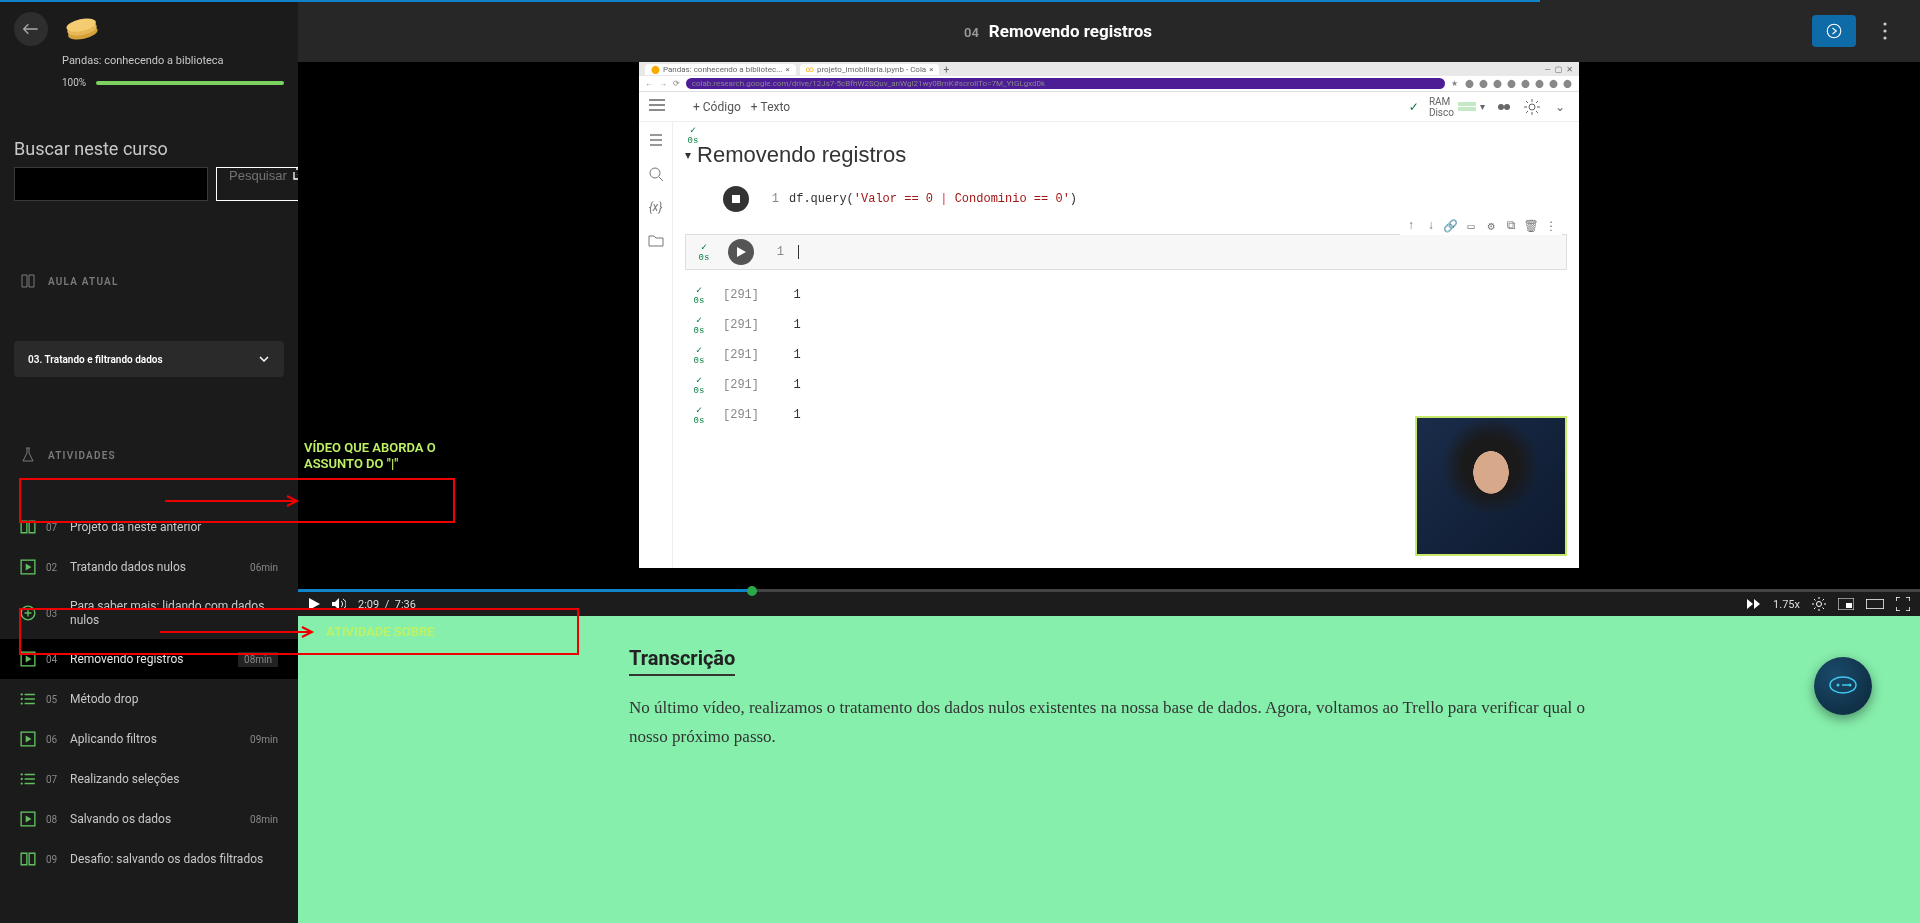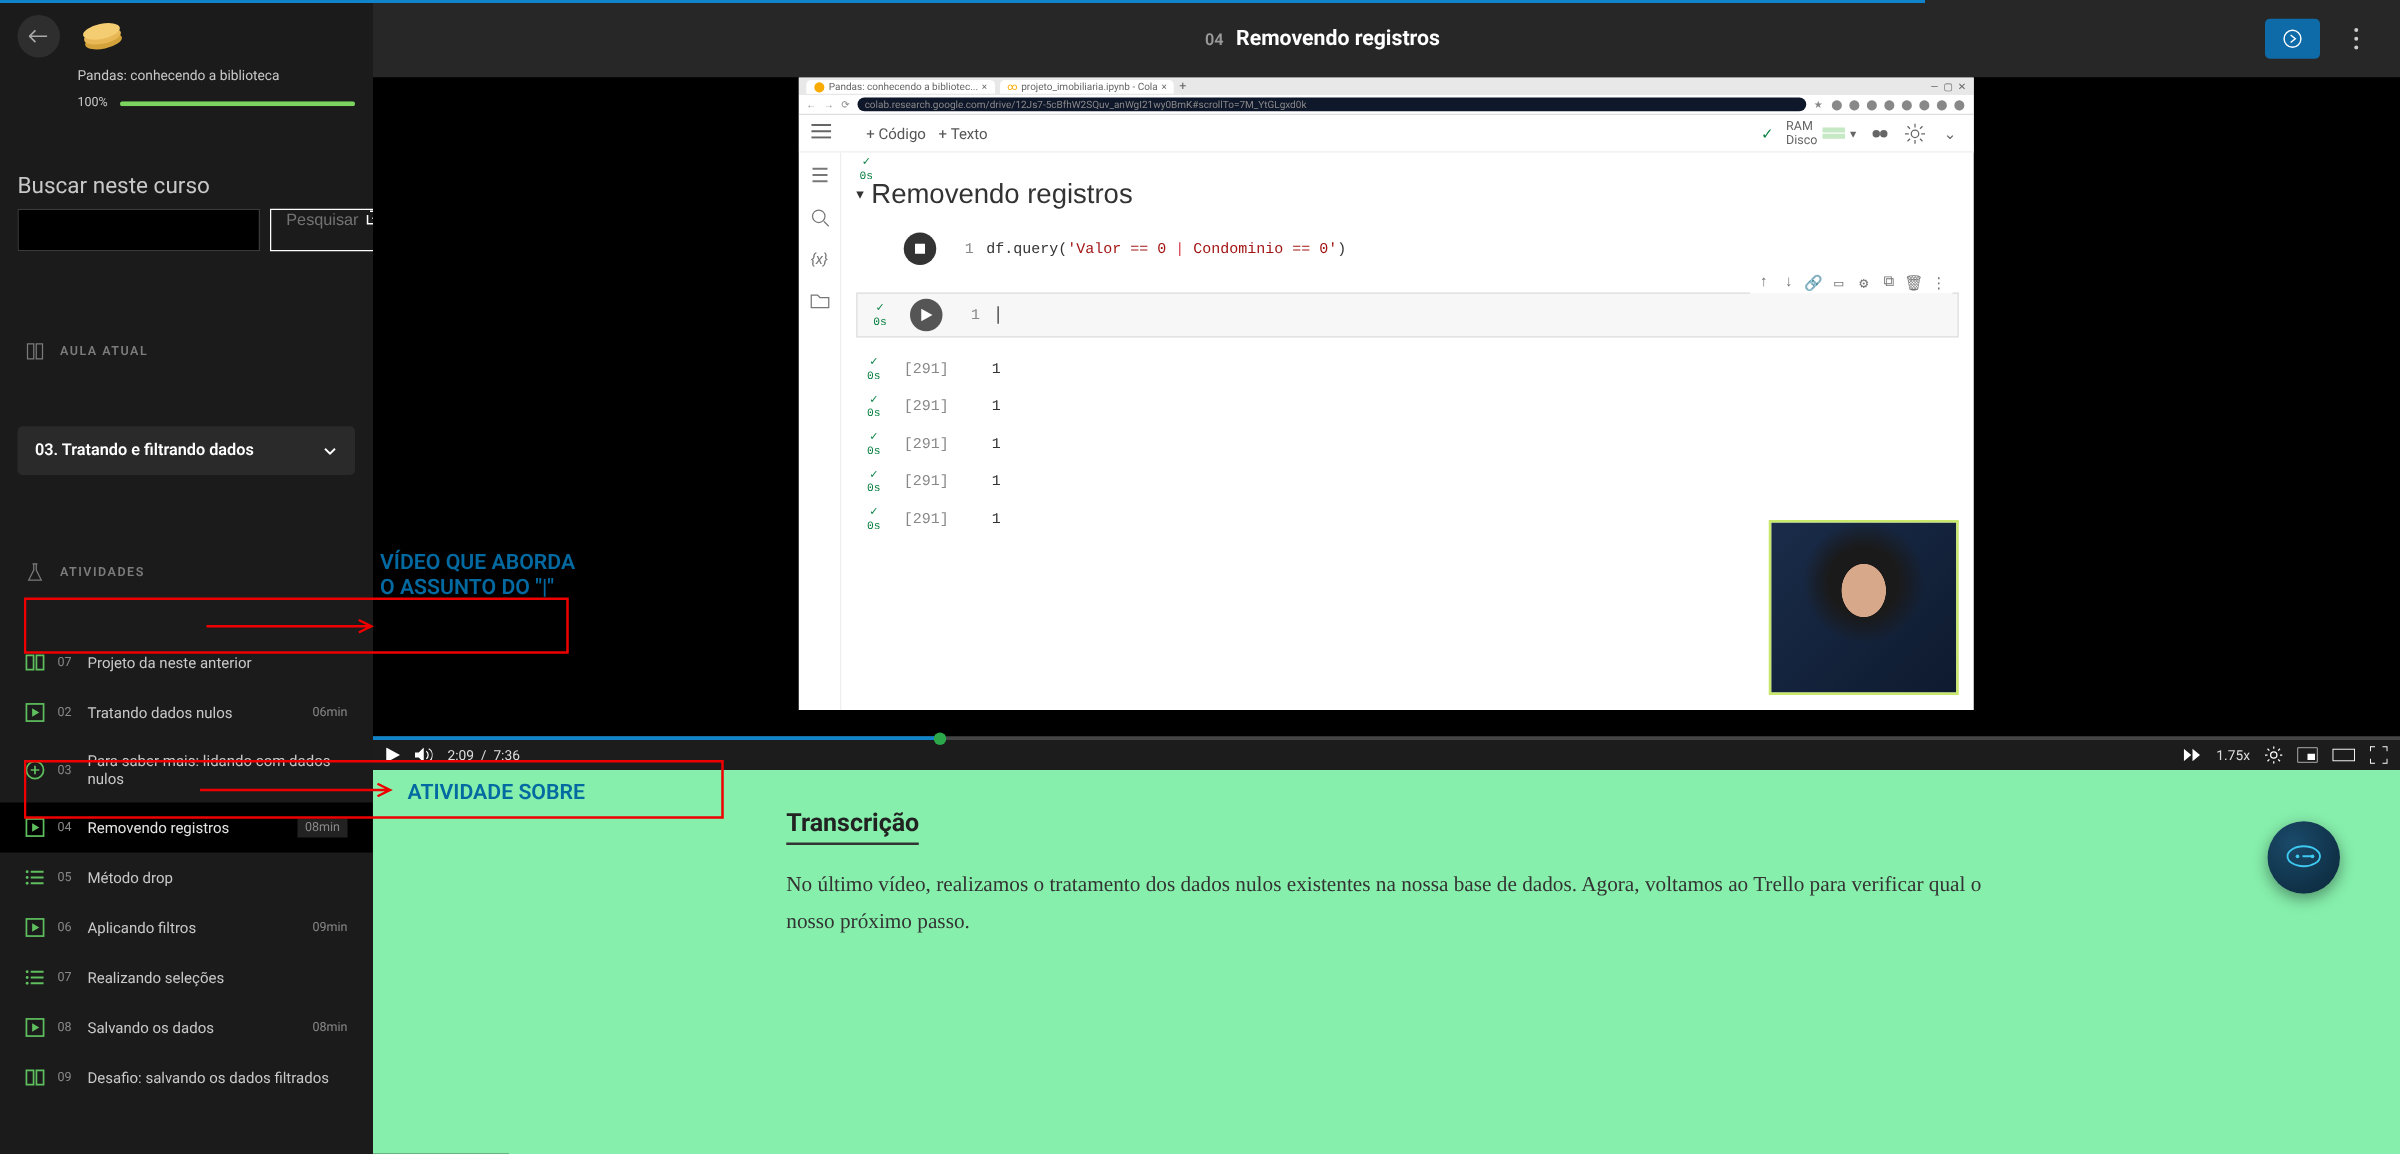--- a/index.html
+++ b/index.html
@@ -23,21 +23,21 @@
 .search-label { color: #c8c8c8; font-size: 18px; margin-bottom: 8px; }
 .search-row { display: flex; gap: 8px; }
 .search-input { flex: 1; background: #000; border: 1px solid #3a3a3a; height: 34px; color: #fff; padding: 0 8px; font-size: 13px; }
 .search-btn { background: transparent; border: 1px solid #fff; color: #737373; padding: 0 12px; height: 34px; font-size: 13px; cursor: pointer; display: inline-flex; align-items: flex-start; gap: 6px; }
 .search-btn svg { width: 12px; height: 12px; }
 
 .section-label-row { display: flex; align-items: center; gap: 12px; padding: 16px 20px 4px; color: #7b7b7b; font-size: 10px; letter-spacing: 1.2px; font-weight: 600; }
 .section-label-row svg { width: 16px; height: 16px; }
 
 .lesson-dd { margin: 8px 14px 14px; background: #2a2a2a; border-radius: 4px; padding: 12px 14px; display: flex; align-items: center; justify-content: space-between; cursor: pointer; }
-.lesson-dd-text { font-size: 13px; font-weight: 600; }
+.lesson-dd-text { font-size: 10px; font-weight: 600; }
 .lesson-dd svg { width: 12px; height: 12px; }
 
 .act-list { display: flex; flex-direction: column; }
 .act-item { display: flex; align-items: center; padding: 12px 20px; gap: 10px; cursor: pointer; font-size: 12px; color: #c8c8c8; }
 .act-item.active { background: #000; color: #e4e4e4; }
 .act-icon { width: 16px; height: 16px; flex-shrink: 0; display: flex; align-items: center; justify-content: center; }
 .act-num { font-size: 10px; color: #888; width: 14px; }
 .act-title { flex: 1; }
 .act-dur { font-size: 10px; color: #888; }
 .act-item.active .act-dur { background: #222; padding: 2px 6px; }
@@ -53,21 +53,21 @@
 .tb-more { width: 30px; height: 30px; display: flex; align-items: center; justify-content: center; cursor: pointer; color: #c8c8c8; }
 
 .video-area { position: relative; background: #000; height: 530px; display: flex; align-items: flex-start; justify-content: center; }
 
 
 .colab { width: 940px; height: 506px; background: #fff; position: absolute; top: 0; color: #333; font-size: 12px; overflow: hidden; }
 .colab-browserbar { height: 14px; background: #e8e8e8; display: flex; align-items: center; padding: 0 6px; gap: 4px; font-size: 8px; color: #666; }
 .c-tab { background: #fff; padding: 1px 6px; border-radius: 4px 4px 0 0; display: flex; align-items: center; gap: 3px; }
 .c-tab-close { font-size: 8px; }
 .colab-url { height: 16px; background: #fff; border-bottom: 1px solid #ddd; display: flex; align-items: center; padding: 0 6px; font-size: 8px; color: #888; gap: 6px; }
-.colab-urlbox { flex: 1; background: #0f172a; border-radius: 8px; padding: 1px 6px; }
+.colab-urlbox { flex: 1; background: #4c1d95; border-radius: 8px; padding: 1px 6px; }
 .colab-urlicons { display: flex; gap: 4px; }
 .colab-urlicons span { width: 10px; height: 10px; display: inline-block; }
 
 .colab-header { height: 30px; display: flex; align-items: center; padding: 0 10px; gap: 10px; border-bottom: 1px solid #eee; background: #fff; }
 .c-side-pad { width: 34px; }
 .c-add { color: #555; font-size: 12px; display: flex; align-items: center; gap: 3px; cursor: pointer; }
 .c-spacer { flex: 1; }
 .c-ram { display: flex; align-items: center; gap: 4px; font-size: 10px; color: #666; }
 .c-ram-bars { display: flex; flex-direction: column; gap: 1px; }
 .c-ram-bar { width: 18px; height: 4px; background: #c5e8c5; }
@@ -102,21 +102,21 @@
 .ctrl-progress-dot { position: absolute; right: -5px; top: -3px; width: 10px; height: 10px; border-radius: 50%; background: #2aa84a; }
 .ctrl-spacer { flex: 1; }
 
 .transcript-area { flex: 1; background: #86efac; color: #222; padding: 30px 0; overflow-y: auto; position: relative; }
 .trans-inner { max-width: 1000px; margin: 0 auto; padding: 0 20px; }
 .trans-title { font-size: 20px; font-weight: 700; border-bottom: 2px solid #333; display: inline-block; padding-bottom: 4px; margin-bottom: 18px; }
 .trans-text { font-size: 17px; line-height: 1.7; color: #333; font-family: Georgia, serif; }
 
 
 .red-box { position: absolute; border: 2px solid #ef0000; pointer-events: none; z-index: 50; }
-.red-label { position: absolute; color: #0369a1; font-size: 17px; font-weight: 600; z-index: 50; pointer-events: none; }
+.red-label { position: absolute; color: #bef264; font-size: 13px; font-weight: 600; z-index: 50; pointer-events: none; }
 .red-arrow { position: absolute; z-index: 50; pointer-events: none; }
 
 .chat-bubble { position: absolute; right: 48px; bottom: 208px; width: 58px; height: 58px; border-radius: 50%; background: radial-gradient(circle at 35% 30%, #1a4a6a, #0b2638); display: flex; align-items: center; justify-content: center; cursor: pointer; box-shadow: 0 4px 12px rgba(0,0,0,0.4); z-index: 60; }
 .chat-bubble svg { width: 30px; height: 22px; color: #3dc9f0; }
 
 ::-webkit-scrollbar { width: 12px; }
 ::-webkit-scrollbar-track { background: #1b1b1b; }
 ::-webkit-scrollbar-thumb { background: #444; }
 </style>
 </head>

